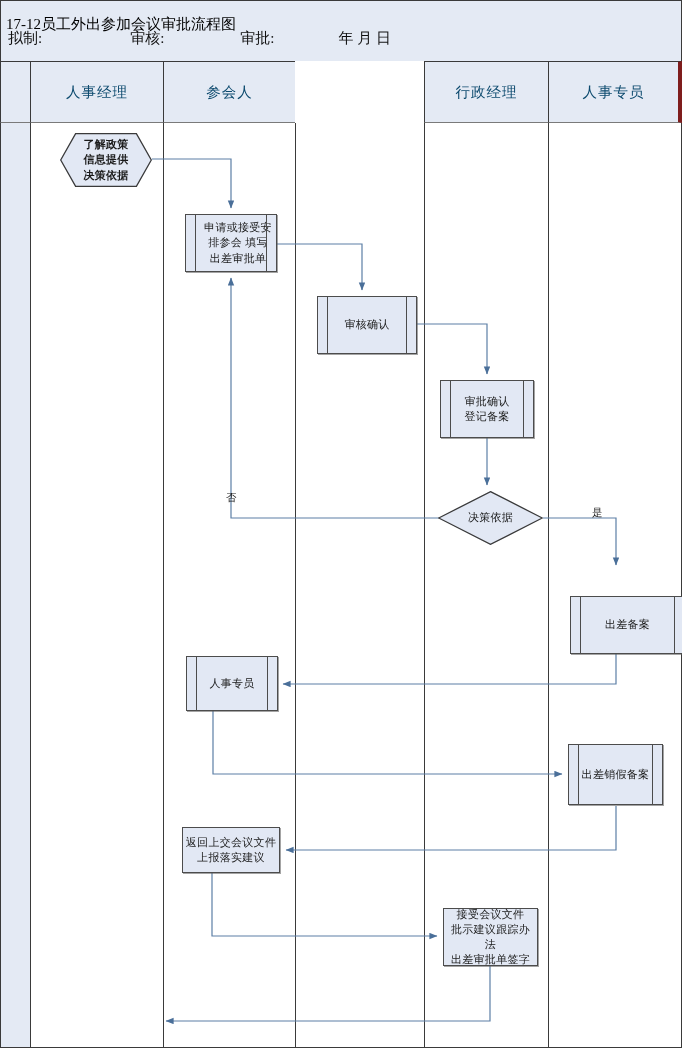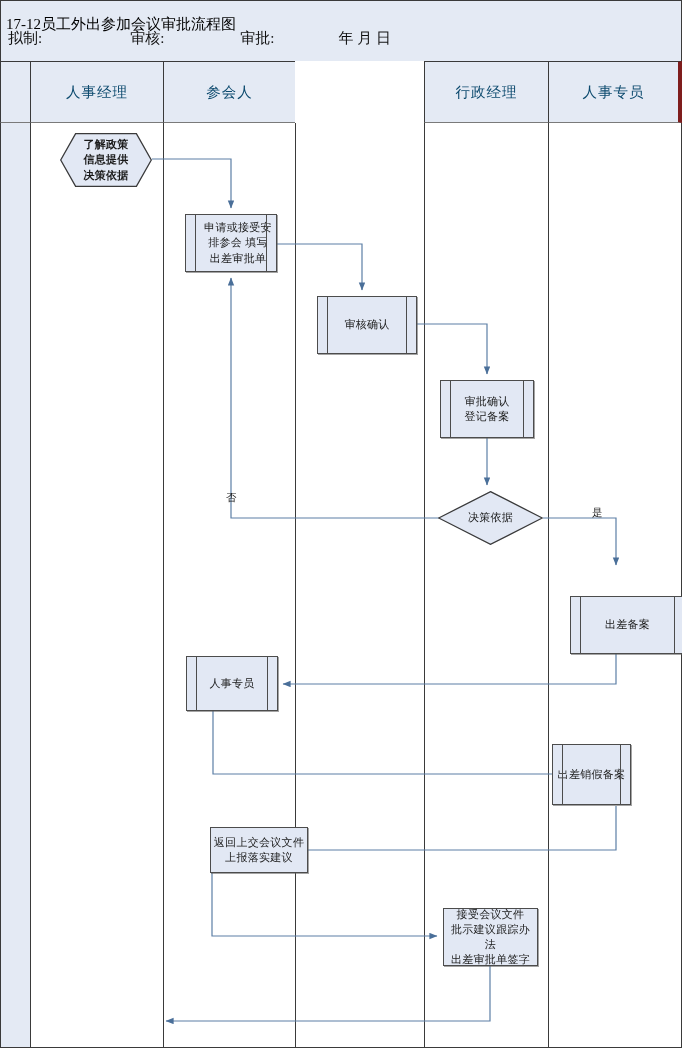--- a/index.html
+++ b/index.html
@@ -275,25 +275,25 @@
   </div>
 
   <div class="node predef" style="left:570px; top:596px; width:115px; height:58px;">
     <span class="txt">出差备案</span>
   </div>
 
   <div class="node predef" style="left:186px; top:656px; width:92px; height:55px;">
     <span class="txt">人事专员</span>
   </div>
 
-  <div class="node predef" style="left:552px; top:744px; width:79px; height:61px;">
+  <div class="node predef" style="left:568px; top:744px; width:95px; height:61px;">
     <span class="txt">出差销假备案</span>
   </div>
 
-  <div class="node process" style="left:182px; top:827px; width:98px; height:46px;margin-left:28px;">
+  <div class="node process" style="left:182px; top:827px; width:98px; height:46px;">
     <span class="txt">返回上交会议文件<br>上报落实建议</span>
   </div>
 
   <div class="node process" style="left:443px; top:908px; width:95px; height:58px;">
     <span class="txt">接受会议文件<br>批示建议跟踪办法<br>出差审批单签字</span>
   </div>
 
 
 </div>
 

